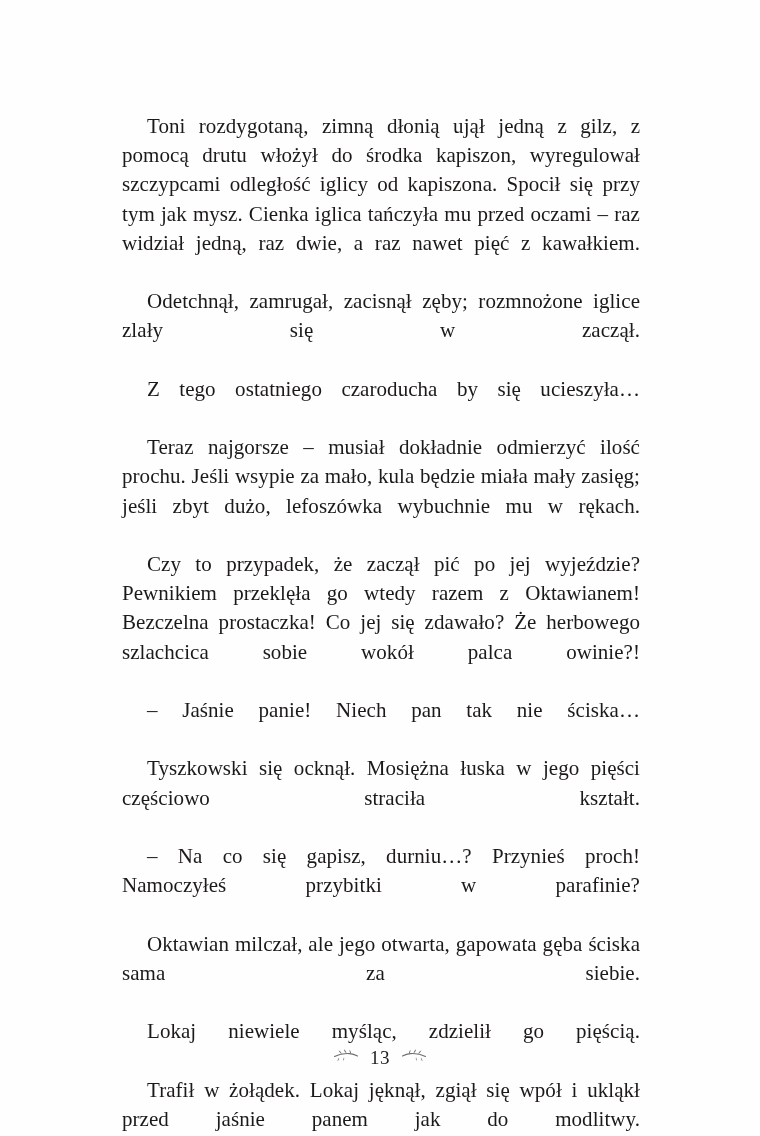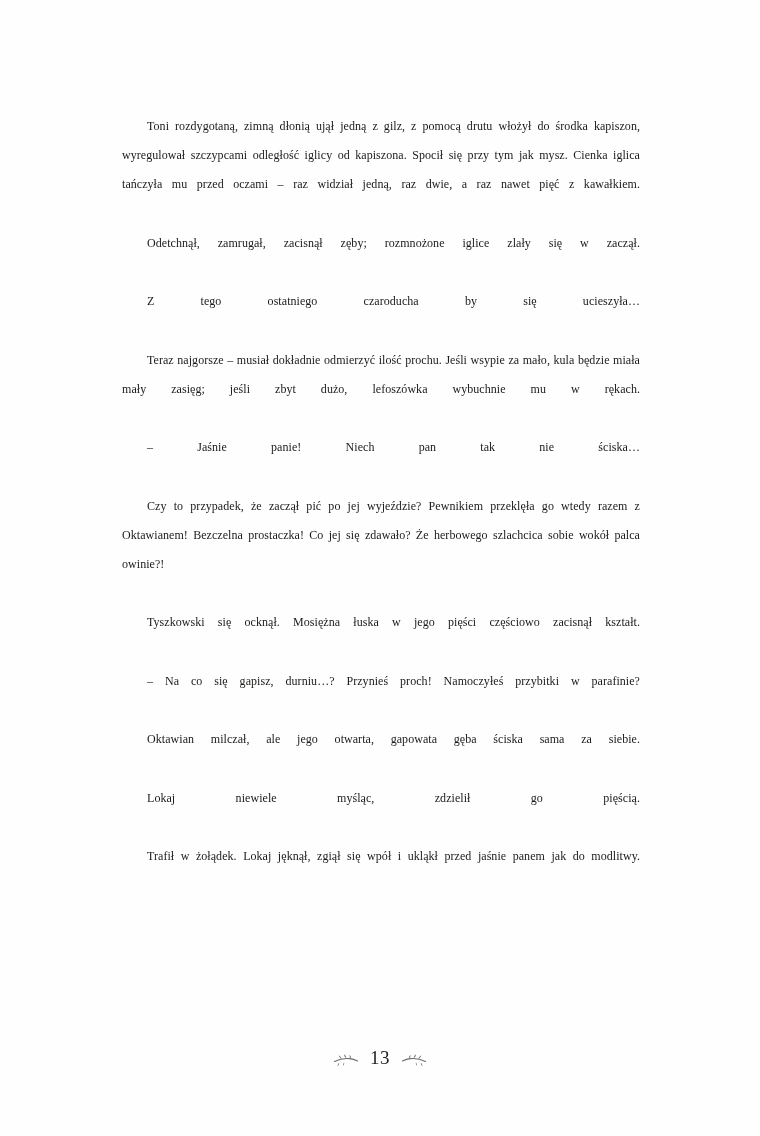--- a/index.html
+++ b/index.html
@@ -25,21 +25,21 @@
 
   .text-block {
     position: absolute;
     left: 122px;
     top: 112px;
     width: 518px;
   }
 
   .para {
     margin: 0;
-    font-size: 12px;
+    font-size: 21px;
     line-height: 29.2px;
     color: #1c1a19;
     text-align: justify;
     text-indent: 25px;
     hyphens: manual;
     word-spacing: 0.1px;
     letter-spacing: 0.05px;
   }
 
   
@@ -48,21 +48,21 @@
     display: inline-block;
     width: 100%;
   }
 
   .footer {
     position: absolute;
     left: 0;
     right: 0;
     top: 1048px;
     display: flex;
-    align-items: flex-end;
+    align-items: flex-start;
     justify-content: center;
     gap: 11px;
   }
 
   .folio {
     font-size: 19px;
     color: #232020;
     font-family: "Liberation Serif", "DejaVu Serif", serif;
     line-height: 1;
     letter-spacing: 0.4px;
@@ -81,23 +81,23 @@
 </head>
 <body>
 
 <div class="page">
 
   <div class="text-block">
     <p class="para">Toni rozdygotaną, zimną dłonią ujął jedną z gilz, z pomocą drutu włożył do środka kapiszon, wyregulował szczypcami odległość iglicy od kapiszona. Spocił się przy tym jak mysz. Cienka iglica tańczyła mu przed oczami – raz widział jedną, raz dwie, a raz nawet pięć z kawałkiem.</p>
     <p class="para">Odetchnął, zamrugał, zacisnął zęby; rozmnożone iglice zlały się w zaczął.</p>
     <p class="para">Z tego ostatniego czaroducha by się ucieszyła…</p>
     <p class="para">Teraz najgorsze – musiał dokładnie odmierzyć ilość prochu. Jeśli wsypie za mało, kula będzie miała mały zasięg; jeśli zbyt dużo, lefoszówka wybuchnie mu w rękach.</p>
+    <p class="para">Czy to przypadek, że zaczął pić po jej wyjeździe? Pewnikiem przeklęła go wtedy razem z Oktawianem! Bezczelna prostaczka! Co jej się zdawało? Że herbowego szlachcica sobie wokół palca owinie?!</p>
     <p class="para">– Jaśnie panie! Niech pan tak nie ściska…</p>
-    <p class="para">Czy to przypadek, że zaczął pić po jej wyjeździe? Pewnikiem przeklęła go wtedy razem z Oktawianem! Bezczelna prostaczka! Co jej się zdawało? Że herbowego szlachcica sobie wokół palca owinie?!</p>
-    <p class="para">Tyszkowski się ocknął. Mosiężna łuska w jego pięści częściowo zacisnął kształt.</p>
+    <p class="para">Tyszkowski się ocknął. Mosiężna łuska w jego pięści częściowo straciła kształt.</p>
     <p class="para">– Na co się gapisz, durniu…? Przynieś proch! Namoczyłeś przybitki w parafinie?</p>
     <p class="para">Oktawian milczał, ale jego otwarta, gapowata gęba ściska sama za siebie.</p>
     <p class="para">Lokaj niewiele myśląc, zdzielił go pięścią.</p>
     <p class="para">Trafił w żołądek. Lokaj jęknął, zgiął się wpół i ukląkł przed jaśnie panem jak do modlitwy.</p>
 
   </div>
 
   <div class="footer">
     <span>
       <svg class="ornament" viewBox="0 0 26 14" xmlns="http://www.w3.org/2000/svg" aria-hidden="true">

